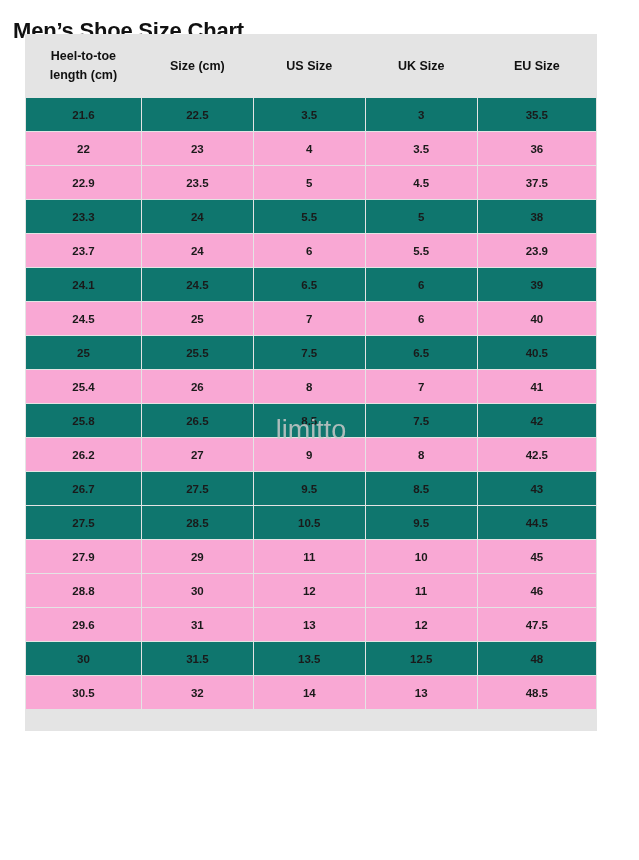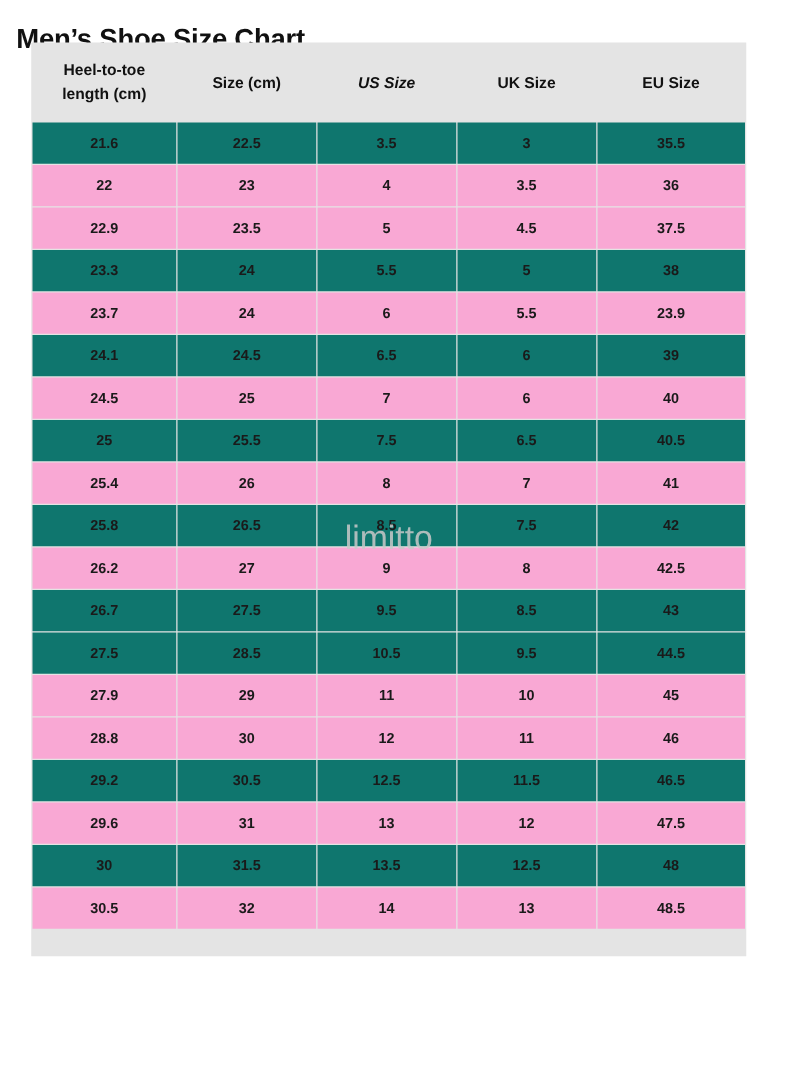--- a/index.html
+++ b/index.html
@@ -114,21 +114,21 @@
       <thead>
         <tr>
             <th>
               <span style="display: block;">Heel-to-toe</span>
               <span style="display: block;">length (cm)</span>
             </th>
             <th>
               <span style="display: block; text-align: center;">Size (cm)</span>
             </th>
             <th>
-              <span style="display: block; font-style: italic;">US Size</span>
+              <span style="display: block;">US Size</span>
             </th>
             <th>
               <span style="display: block;">UK Size</span>
             </th>
             <th>
               <span style="display: block;">EU Size</span>
             </th>
           </tr>
       </thead>
       <tbody>
@@ -230,27 +230,20 @@
             <td>10</td>
             <td>45</td>
           </tr>
           <tr class="row-even">
             <td>28.8</td>
             <td>30</td>
             <td>12</td>
             <td>11</td>
             <td>46</td>
           </tr>
-          <tr class="row-odd">
-            <td>29.2</td>
-            <td>30.5</td>
-            <td>12.5</td>
-            <td>11.5</td>
-            <td>46.5</td>
-          </tr>
           <tr class="row-even">
             <td>29.6</td>
             <td>31</td>
             <td>13</td>
             <td>12</td>
             <td>47.5</td>
           </tr>
           <tr class="row-odd">
             <td>30</td>
             <td>31.5</td>

